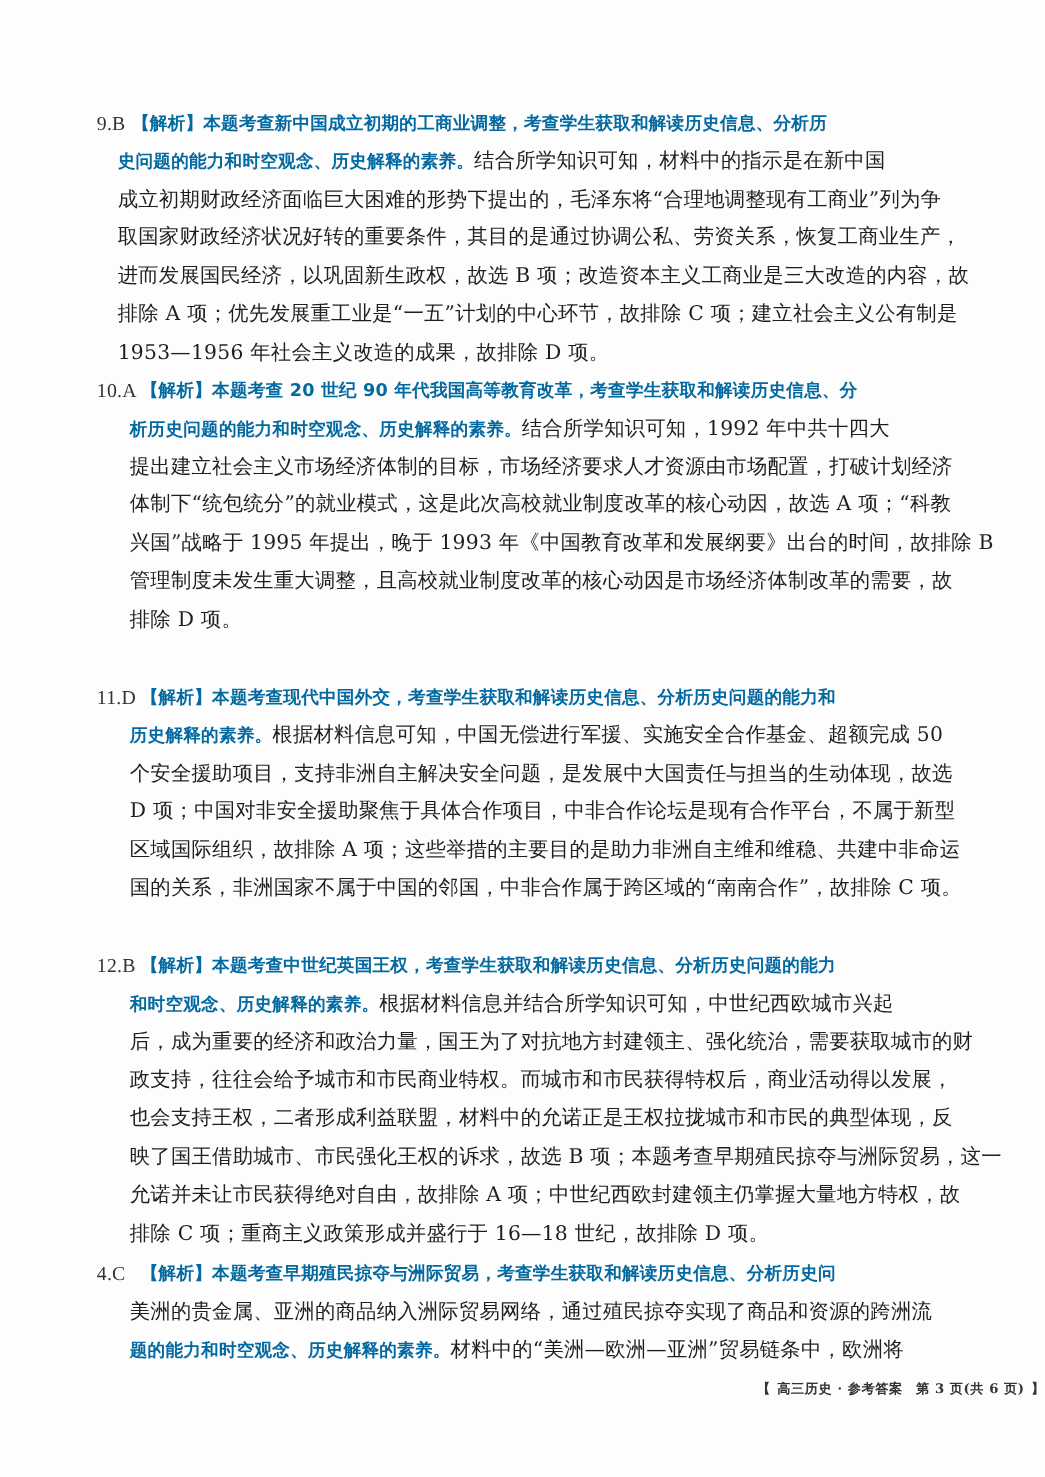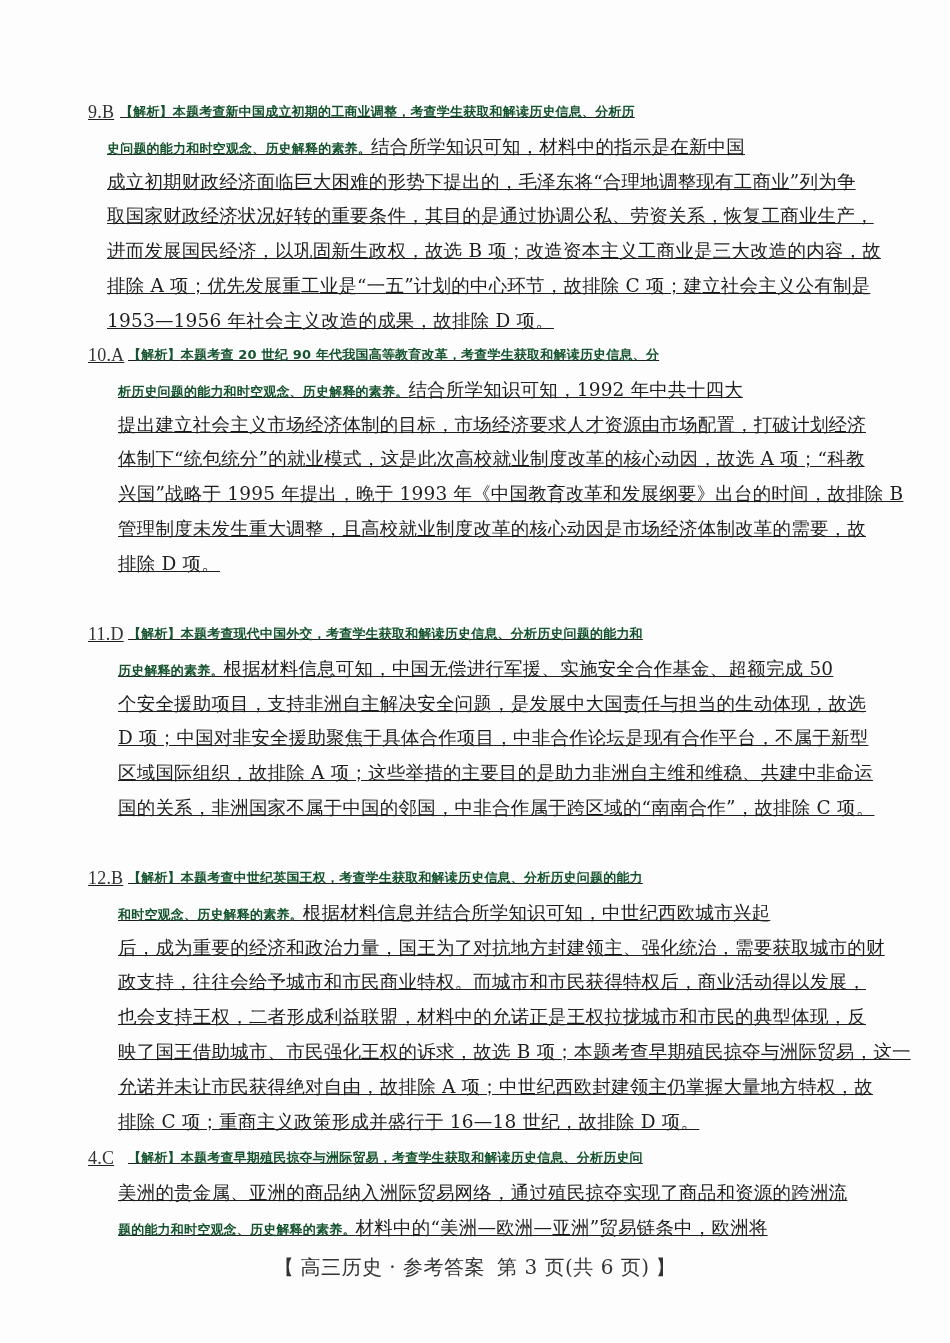--- a/index.html
+++ b/index.html
@@ -5,30 +5,30 @@
   html, body { margin: 0; padding: 0; }
   body {
     width: 950px; height: 1343px; background: #fdfdfd;
     font-family: "DejaVu Serif", "Liberation Serif", serif;
     color: #1e1e1e; position: relative; overflow: hidden;
   }
   .page { position: absolute; left: 0; top: 0; width: 950px; height: 1343px; }
   .item { position: absolute; left: 88px; width: 780px; }
   .line {
     height: 34.8px; line-height: 34.8px; font-size: 18.5px;
-    white-space: nowrap; letter-spacing: 0.2px; text-decoration: underline;
+    white-space: nowrap; letter-spacing: 0.2px;
   }
   .first { display: flex; }
   .num { display: inline-block; font-family: "Liberation Serif", serif; font-size: 18px; color: #333; }
-  .tag, .bold { font-family: "DejaVu Sans", sans-serif; font-weight: bold; font-size: 13px; color: #14532d; }
+  .tag, .bold { font-family: "DejaVu Sans", sans-serif; font-weight: bold; font-size: 16px; color: #0369a1; }
   .cont { padding-left: 19px; }
   .cont2 { padding-left: 30px; }
   .footer {
-    position: absolute; top: 1254px; left: 0; width: 950px; text-align: center;
-    font-size: 20px; color: #333; letter-spacing: 0.5px;
+    position: absolute; top: 1254px; left: 0; width: 950px; text-align: right;
+    font-size: 12px; color: #333; letter-spacing: 0.5px; font-weight: bold;
   }
   .footer span { padding: 0 6px; }
 </style>
 </head>
 <body>
 
 <div class="page">
 
   <div class="item" style="top:95px;">
     <div class="line first">

